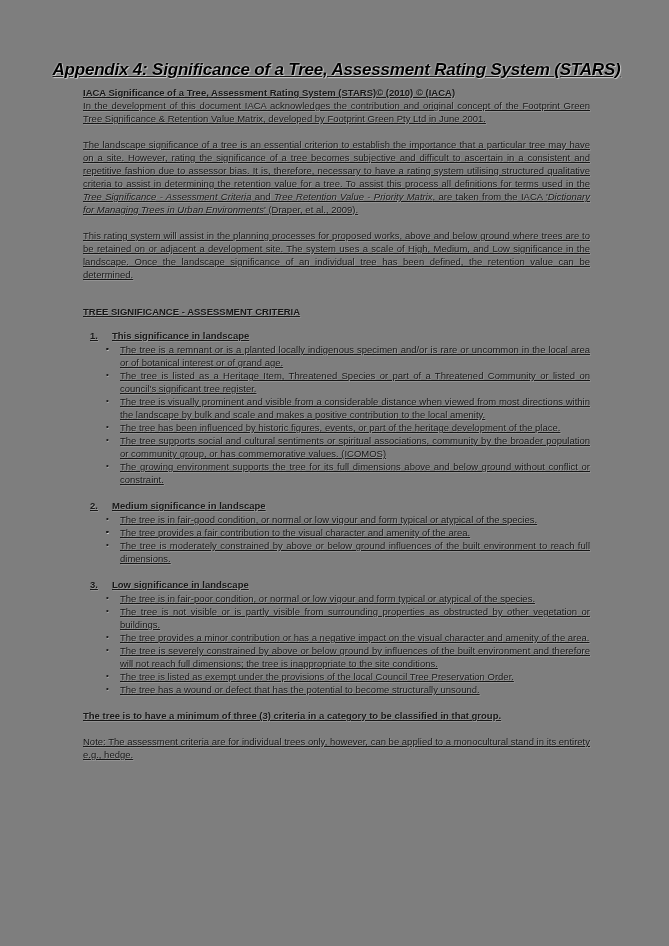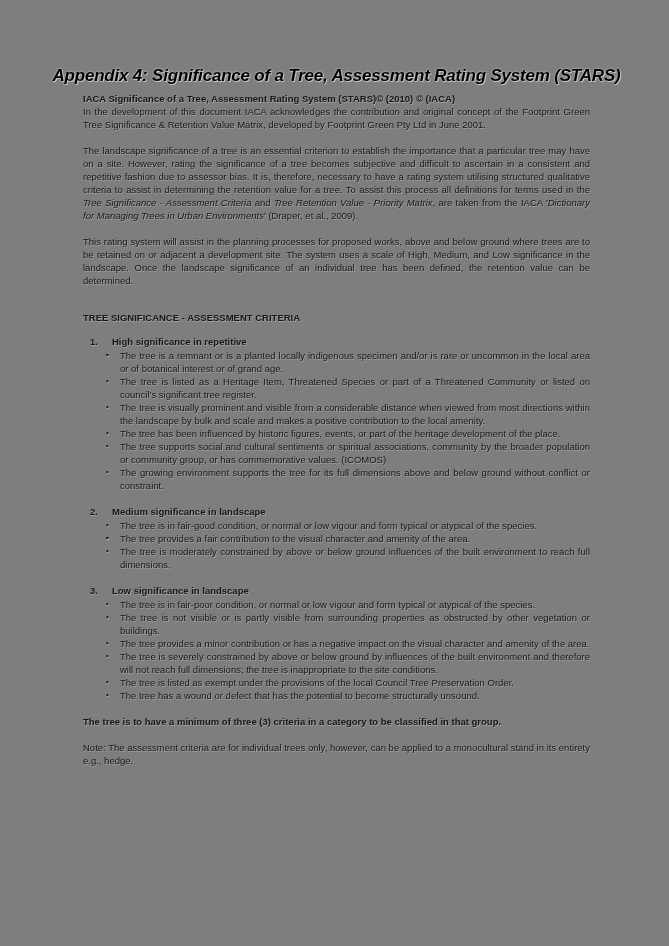--- a/index.html
+++ b/index.html
@@ -6,24 +6,25 @@
   html, body { margin: 0; padding: 0; }
   body {
     background: var(--bg, #7e7e7e);
     font-family: "Liberation Sans", sans-serif;
     -webkit-font-smoothing: antialiased;
   }
   .page {
     position: relative;
     width: 669px;
     height: 812px;
-    margin: 12px auto;
+    margin: 6px auto;
     background: var(--bg, #7e7e7e);
     color: var(--ink, #161616);
     overflow: hidden;
+    text-decoration: underline;
   }
   .title {
     margin: 54px 40px 6px 44px;
     font-size: 17px;
     font-weight: bold;
     font-style: italic;
     text-align: center;
     color: #000;
     letter-spacing: -0.2px;
     text-shadow: 0 0 2px rgba(255,255,255,.75), 1px 1px 0 rgba(255,255,255,.45);
@@ -77,21 +78,21 @@
 
     <p class="para"><span>The landscape significance of a tree is an essential criterion to establish the importance that a particular tree may have on a site. However, rating the significance of a tree becomes subjective and difficult to ascertain in a consistent and repetitive fashion due to assessor bias. It is, therefore, necessary to have a rating system utilising structured qualitative criteria to assist in determining the retention value for a tree. To assist this process all definitions for terms used in the </span><span style="font-style: italic;">Tree Significance - Assessment Criteria</span><span> and </span><span style="font-style: italic;">Tree Retention Value - Priority Matrix</span><span>, are taken from the IACA '</span><span style="font-style: italic;">Dictionary for Managing Trees in Urban Environments</span><span>' (Draper, et al., 2009).</span></p>
 
     <p class="para">This rating system will assist in the planning processes for proposed works, above and below ground where trees are to be retained on or adjacent a development site. The system uses a scale of High, Medium, and Low significance in the landscape. Once the landscape significance of an individual tree has been defined, the retention value can be determined.</p>
 
     <p class="para crit-heading">TREE SIGNIFICANCE - ASSESSMENT CRITERIA</p>
 
     <div class="section">
       <div class="sec-head">
         <span class="sec-num">1.</span>
-        <span>High significance in repetitive</span>
+        <span>This significance in landscape</span>
       </div>
       <ul class="criteria">
 
       <li>
             <span class="marker">•</span>
           </li>
           <li>
             <span class="marker">•</span>
             <span class="btext">The tree is a remnant or is a planted locally indigenous specimen and/or is rare or uncommon in the local area or of botanical interest or of grand age.</span>
           </li>

